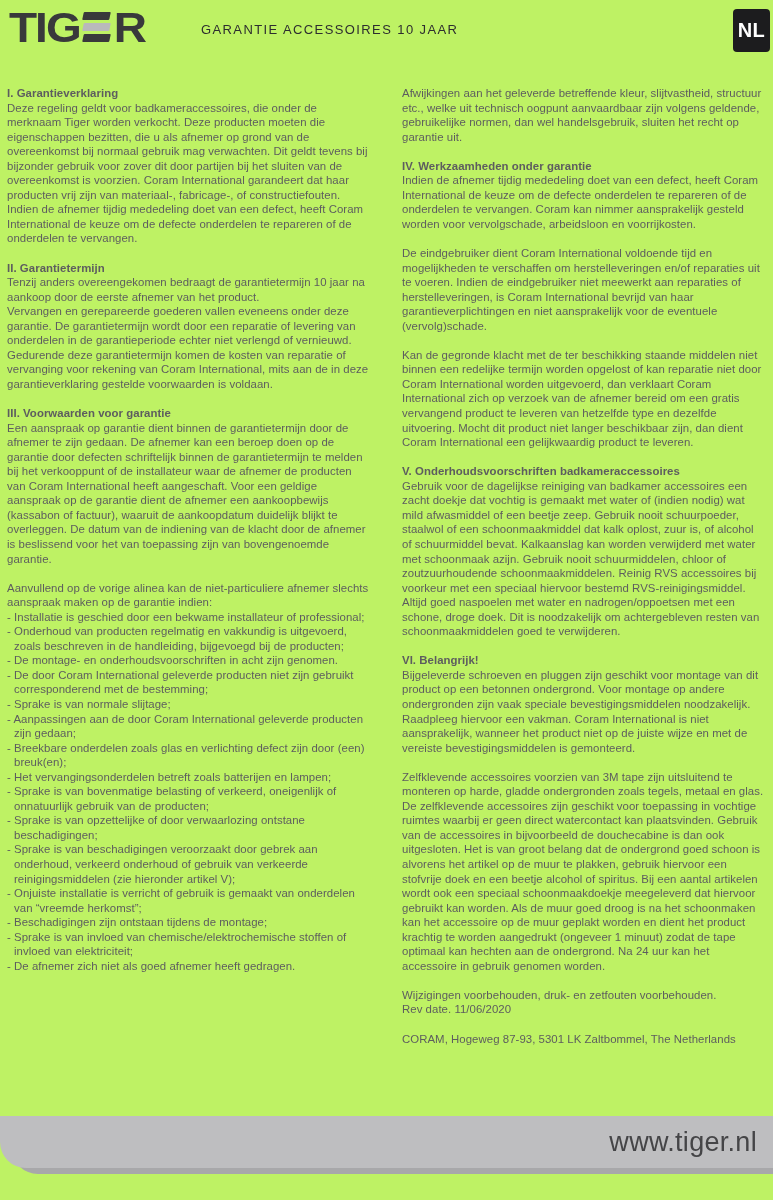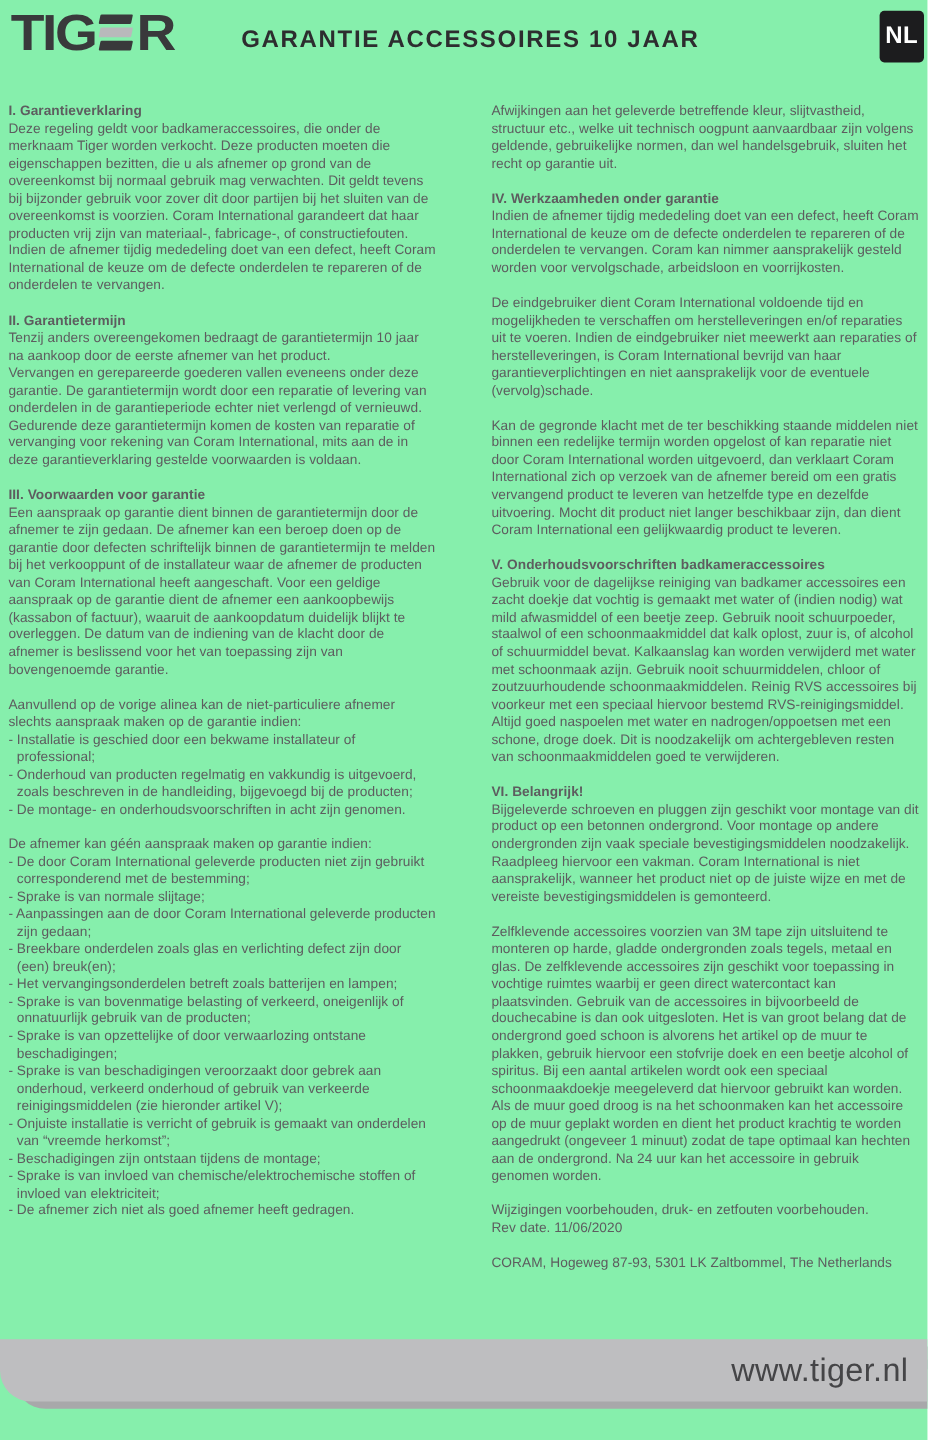--- a/index.html
+++ b/index.html
@@ -1,21 +1,21 @@
 <!DOCTYPE html>
 <html><head>
 <meta charset="utf-8">
 <style>
   * { margin: 0; padding: 0; box-sizing: border-box; }
   html, body { background: #ffffff; }
   .page {
     position: relative;
     width: 773px;
     height: 1200px;
-    background: #86efac;
+    background: #bef264;
     font-family: "Liberation Sans", sans-serif;
     overflow: hidden;
   }
 
   
   .header { position: absolute; top: 0; left: 0; right: 0; height: 84px; }
   .logo {
     position: absolute; left: 9px; top: 6px;
     display: flex; align-items: center;
     color: #39393b;
@@ -27,36 +27,36 @@
   .logo-part { transform: scaleY(0.92); }
   .logo-e {
     display: inline-flex; flex-direction: column; justify-content: space-between;
     width: 27px; height: 30px; margin: 0 4px 0 3px;
   }
   .logo-e span { display: block; height: 8px; border-radius: 1px; transform: skewX(-12deg); }
   .logo-e .dark { background: #39393b; }
   .logo-e .lite { background: #b9b9bb; }
   .doc-title {
     position: absolute; left: 201px; top: 22px;
-    font-size: 20px; font-weight: bold; letter-spacing: 1.4px;
+    font-size: 13px; font-weight: normal; letter-spacing: 1.4px;
     color: #2d2d2f; white-space: nowrap;
   }
   .nl-badge {
     position: absolute; right: 3px; top: 9px;
     width: 37px; height: 43px;
     background: #1c1c1e; color: #ffffff;
     border-radius: 4px;
     display: flex; align-items: center; justify-content: center;
     font-size: 20px; font-weight: bold; letter-spacing: 0.5px;
   }
 
   
   .columns {
     position: absolute; top: 86px; left: 7px; right: 7px;
-    display: flex; gap: 46px;
+    display: flex; gap: 31px;
   }
   .col { flex: 1 1 0; min-width: 0; }
   .col > div {
     font-size: 11.4px;
     line-height: 14.55px;
     color: #5d5d5f;
     letter-spacing: 0.05px;
   }
   .h { font-weight: bold; color: #38383a; }
   .gap { margin-top: 14.55px; }
@@ -106,21 +106,20 @@
       <div class="h gap">II. Garantietermijn</div>
       <div class="p">Tenzij anders overeengekomen bedraagt de garantietermijn 10 jaar na aankoop door de eerste afnemer van het product.</div>
       <div class="p">Vervangen en gerepareerde goederen vallen eveneens onder deze garantie. De garantietermijn wordt door een reparatie of levering van onderdelen in de garantieperiode echter niet verlengd of vernieuwd.</div>
       <div class="p">Gedurende deze garantietermijn komen de kosten van reparatie of vervanging voor rekening van Coram International, mits aan de in deze garantieverklaring gestelde voorwaarden is voldaan.</div>
       <div class="h gap">III. Voorwaarden voor garantie</div>
       <div class="p">Een aanspraak op garantie dient binnen de garantietermijn door de afnemer te zijn gedaan. De afnemer kan een beroep doen op de garantie door defecten schriftelijk binnen de garantietermijn te melden bij het verkooppunt of de installateur waar de afnemer de producten van Coram International heeft aangeschaft. Voor een geldige aanspraak op de garantie dient de afnemer een aankoopbewijs (kassabon of factuur), waaruit de aankoopdatum duidelijk blijkt te overleggen. De datum van de indiening van de klacht door de afnemer is beslissend voor het van toepassing zijn van bovengenoemde garantie.</div>
       <div class="p gap">Aanvullend op de vorige alinea kan de niet-particuliere afnemer slechts aanspraak maken op de garantie indien:</div>
       <div class="b">- Installatie is geschied door een bekwame installateur of professional;</div>
       <div class="b">- Onderhoud van producten regelmatig en vakkundig is uitgevoerd, zoals beschreven in de handleiding, bijgevoegd bij de producten;</div>
       <div class="b">- De montage- en onderhoudsvoorschriften in acht zijn genomen.</div>
-      <div class="p gap">De afnemer kan géén aanspraak maken op garantie indien:</div>
       <div class="b">- De door Coram International geleverde producten niet zijn gebruikt corresponderend met de bestemming;</div>
       <div class="b">- Sprake is van normale slijtage;</div>
       <div class="b">- Aanpassingen aan de door Coram International geleverde producten zijn gedaan;</div>
       <div class="b">- Breekbare onderdelen zoals glas en verlichting defect zijn door (een) breuk(en);</div>
       <div class="b">- Het vervangingsonderdelen betreft zoals batterijen en lampen;</div>
       <div class="b">- Sprake is van bovenmatige belasting of verkeerd, oneigenlijk of onnatuurlijk gebruik van de producten;</div>
       <div class="b">- Sprake is van opzettelijke of door verwaarlozing ontstane beschadigingen;</div>
       <div class="b">- Sprake is van beschadigingen veroorzaakt door gebrek aan onderhoud, verkeerd onderhoud of gebruik van verkeerde reinigingsmiddelen (zie hieronder artikel V);</div>
       <div class="b">- Onjuiste installatie is verricht of gebruik is gemaakt van onderdelen van “vreemde herkomst”;</div>
       <div class="b">- Beschadigingen zijn ontstaan tijdens de montage;</div>

